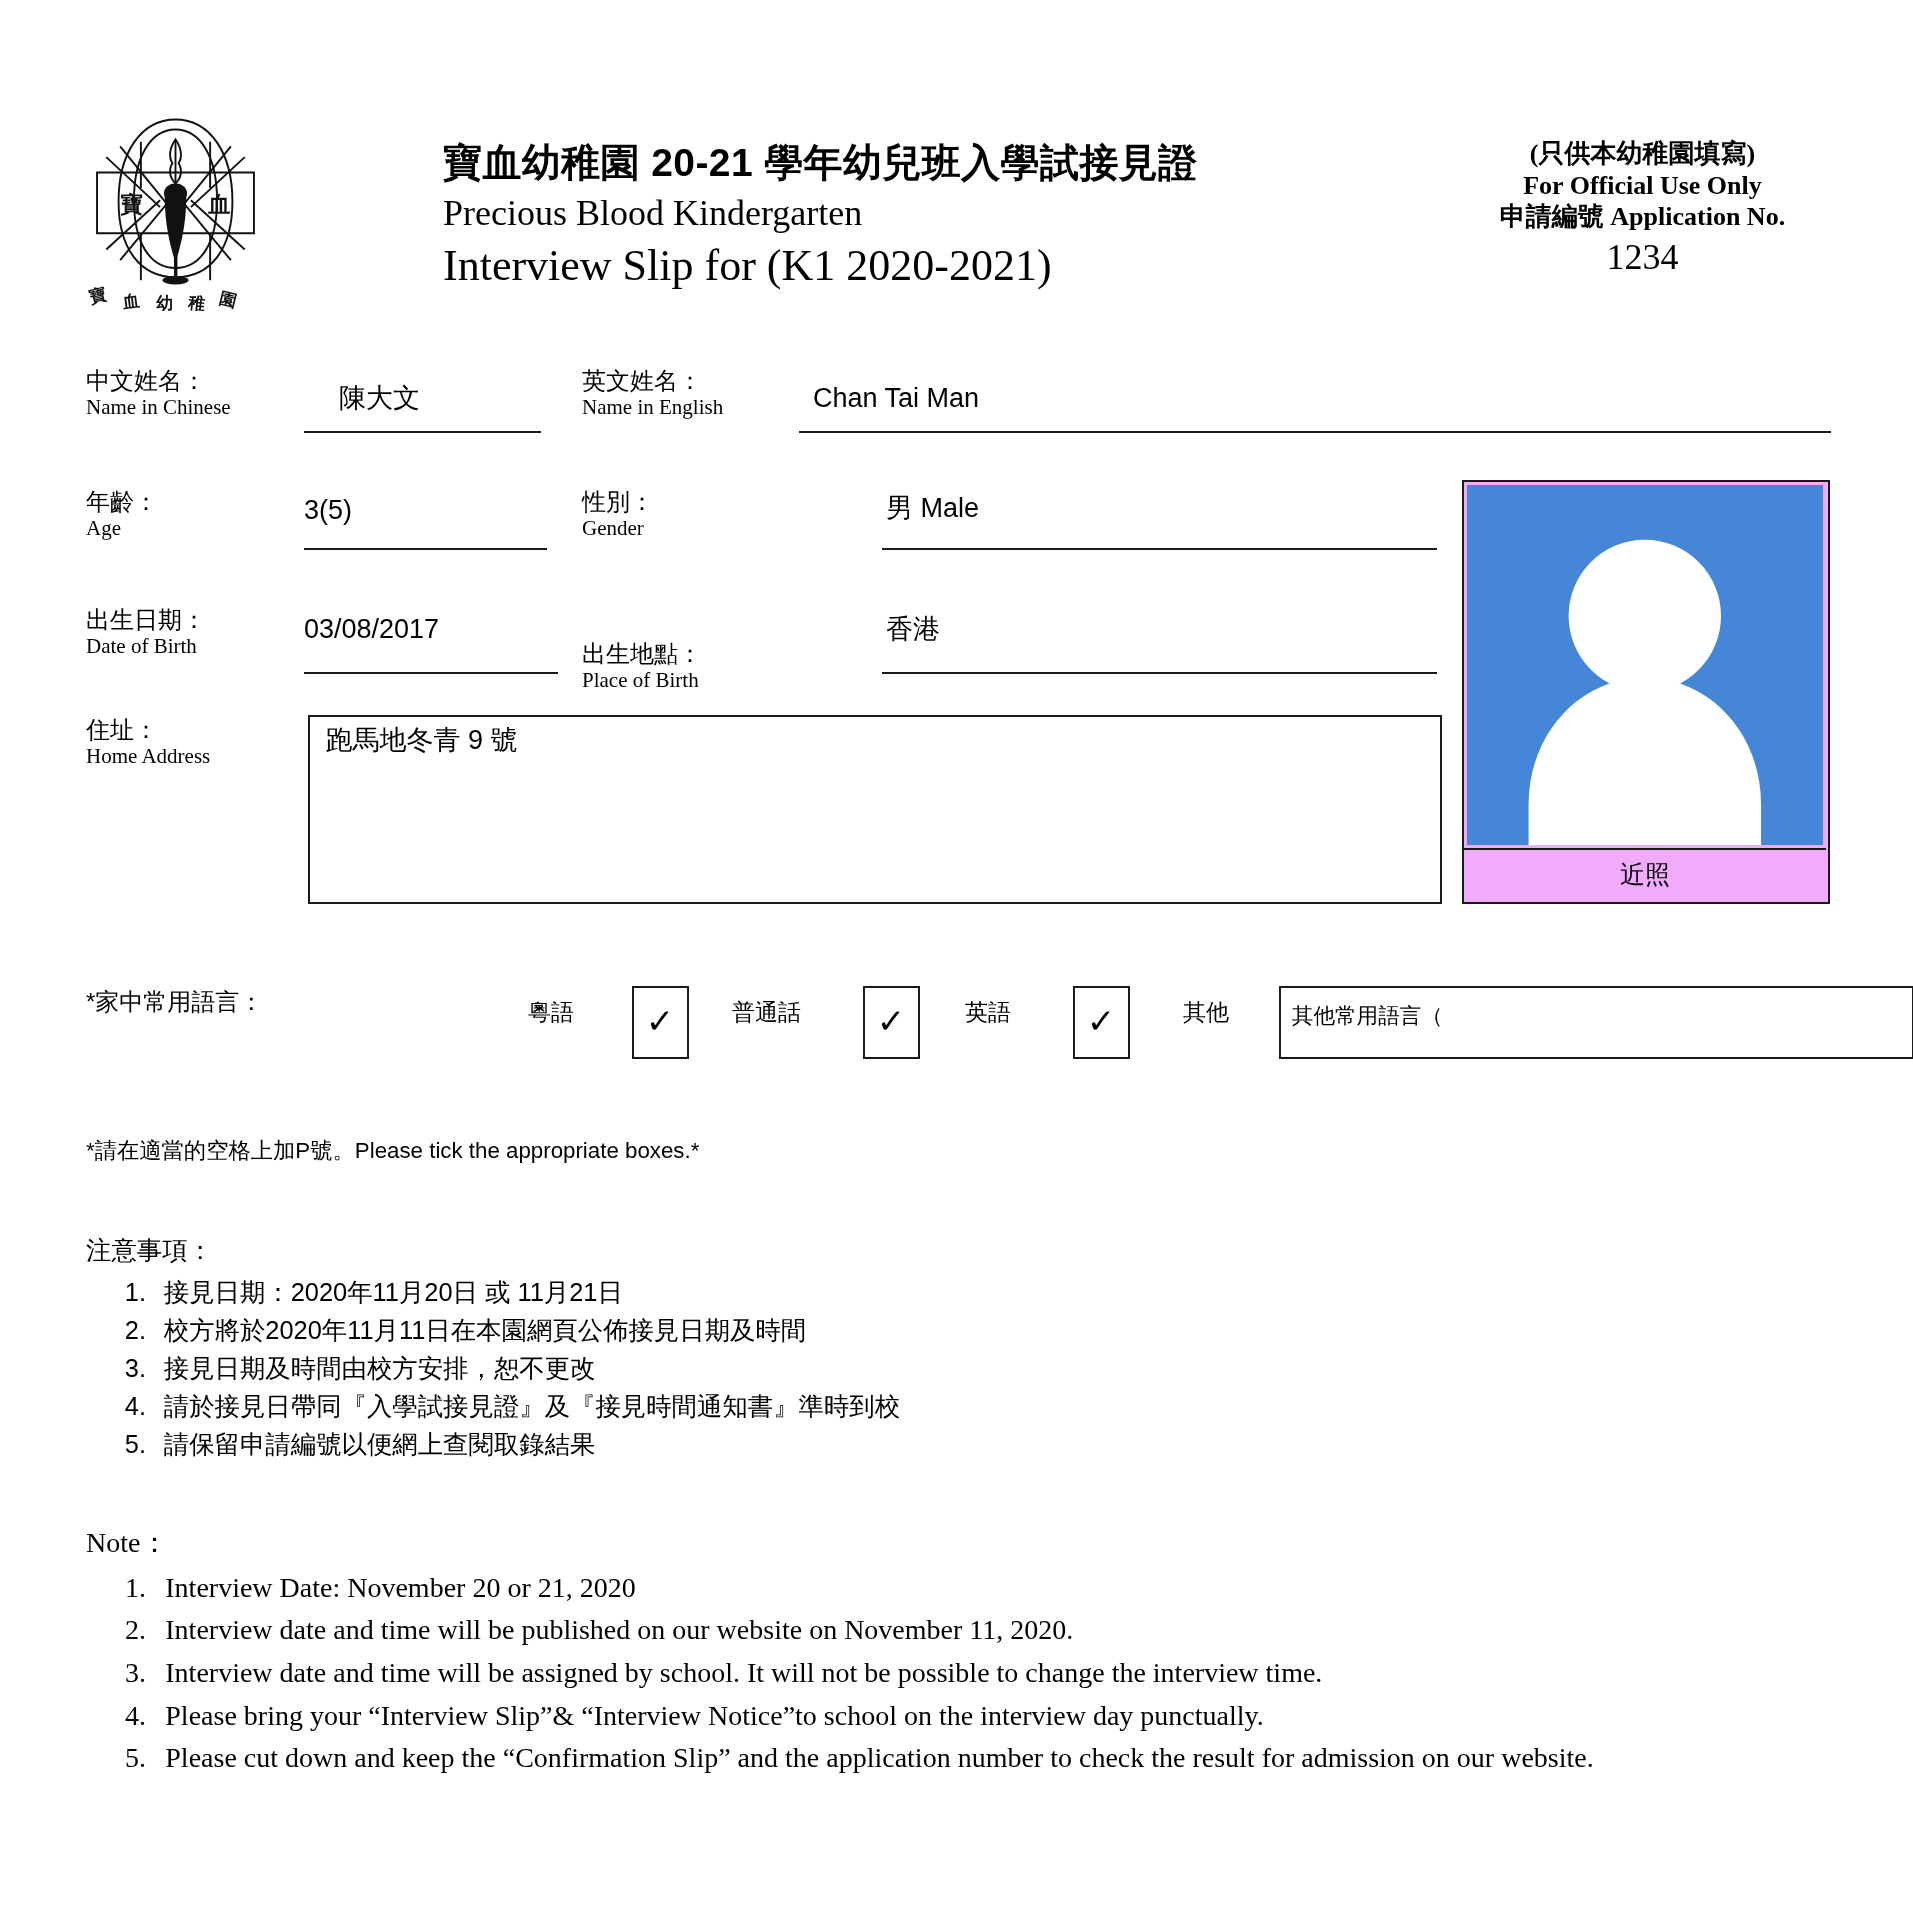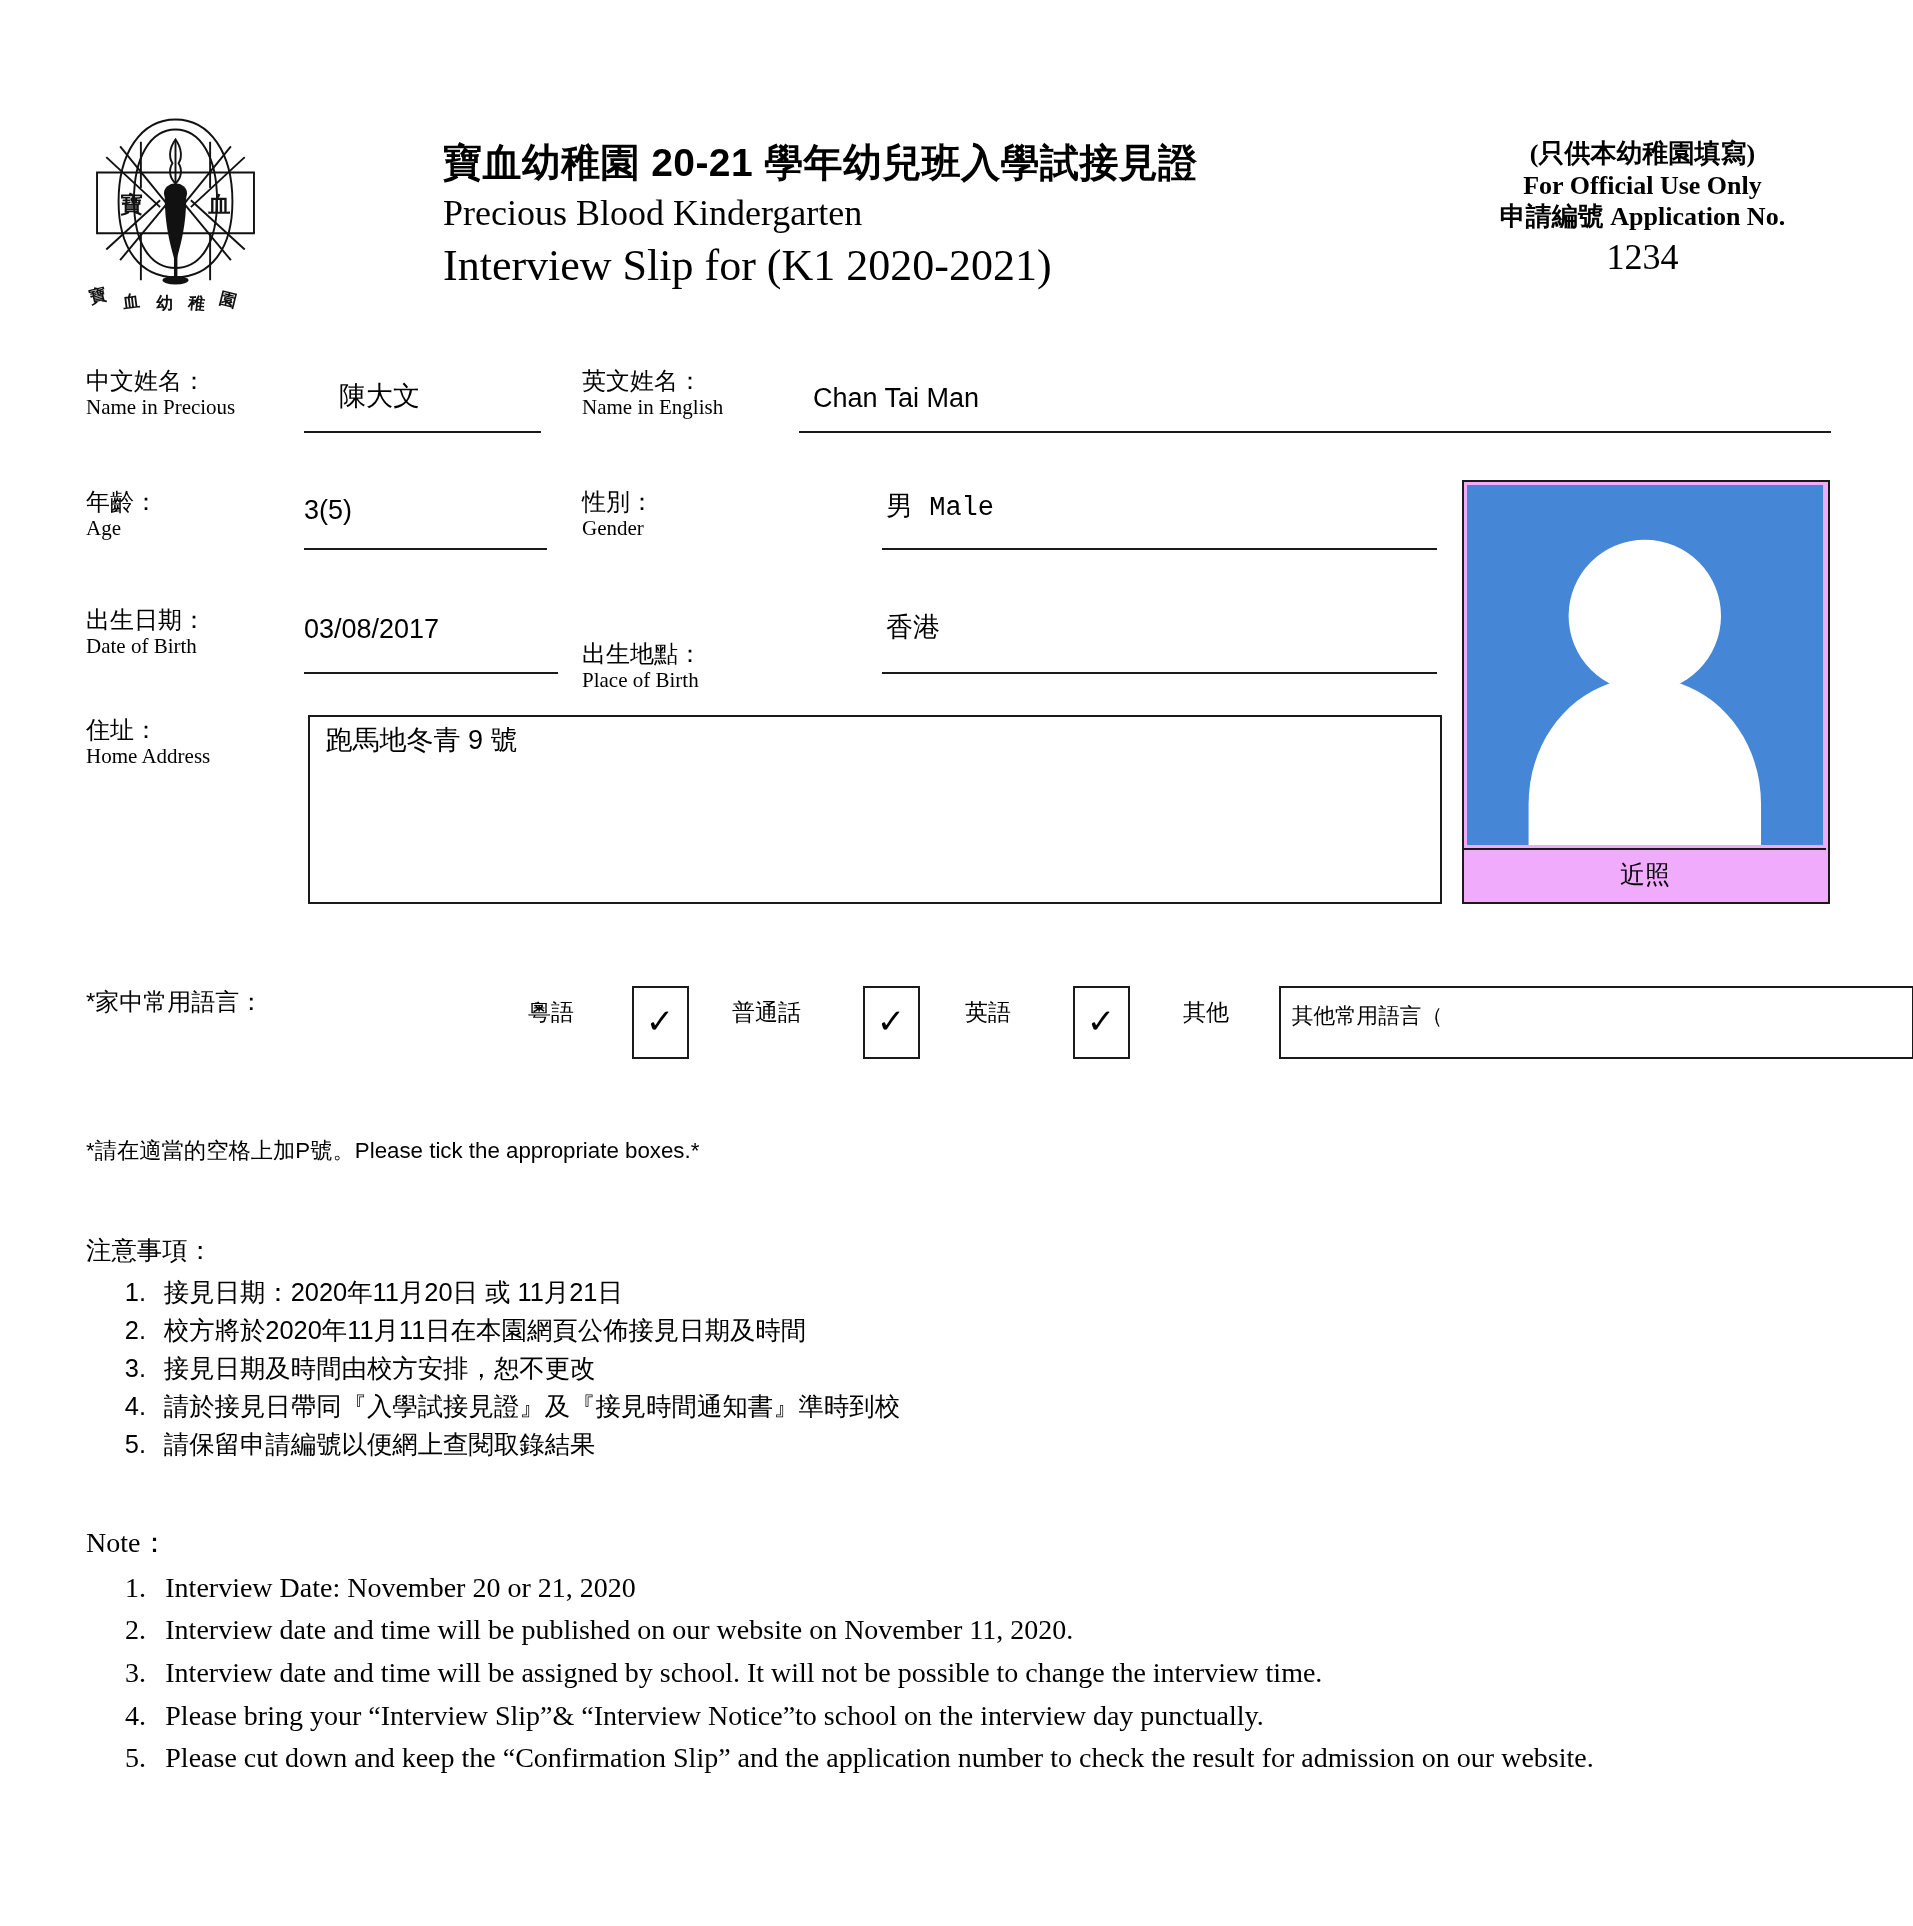--- a/index.html
+++ b/index.html
@@ -124,21 +124,21 @@
     position: absolute;
     border-bottom: 2.7px solid #1a1a1a;
   }
   .fieldvalue {
     position: absolute;
     font-size: 27px;
     line-height: 1;
     white-space: nowrap;
   }
   .fieldvalue.cnval {
-    font-family: Liberation Mono, monospace;
+    font-family: Liberation Sans, sans-serif;
   }
   .fieldvalue.enval {
     font-family: "Liberation Sans", "DejaVu Sans", sans-serif;
   }
 
   
   .address-box {
     position: absolute;
     left: 308px;
     top: 715px;
@@ -383,21 +383,21 @@
     <div class="official-block">
       <div class="official-cn">(只供本幼稚園填寫)</div>
       <div class="official-en">For Official Use Only</div>
       <div class="official-appno">申請編號 Application No.</div>
       <div class="official-number">1234</div>
     </div>
   </div>
 
   <div class="label" style="left:86px; top:368px;">
     <span class="cn">中文姓名：</span>
-    <span class="en">Name in Precious</span>
+    <span class="en">Name in Chinese</span>
   </div>
   <div class="fieldvalue cnval" style="left:339px; top:385px;">陳大文</div>
   <div class="fieldline" style="left:304px; top:431px; width:237px;"></div>
 
   <div class="label" style="left:582px; top:368px;">
     <span class="cn">英文姓名：</span>
     <span class="en">Name in English</span>
   </div>
   <div class="fieldvalue enval" style="left:813px; top:385px;">Chan Tai Man</div>
   <div class="fieldline" style="left:799px; top:431px; width:1032px;"></div>

